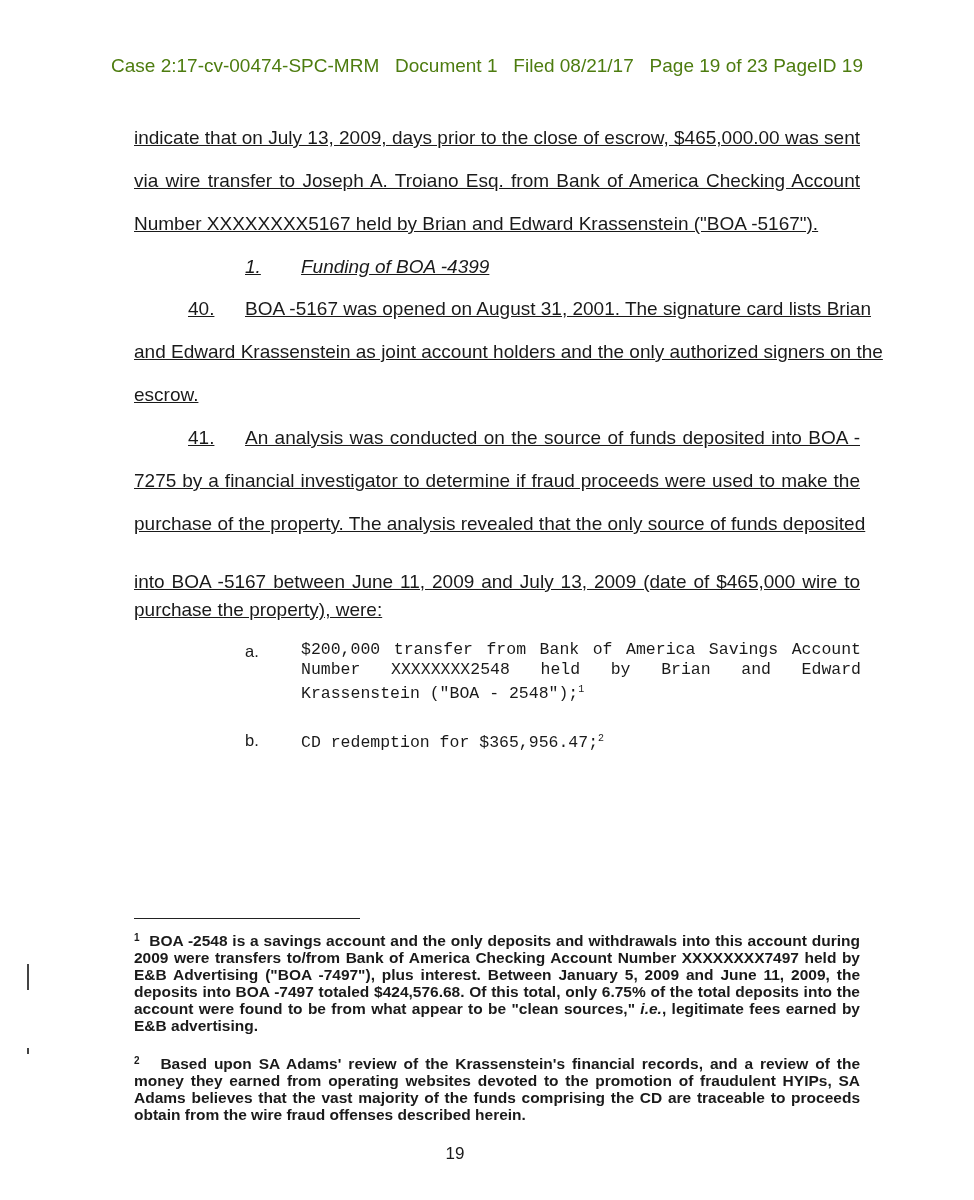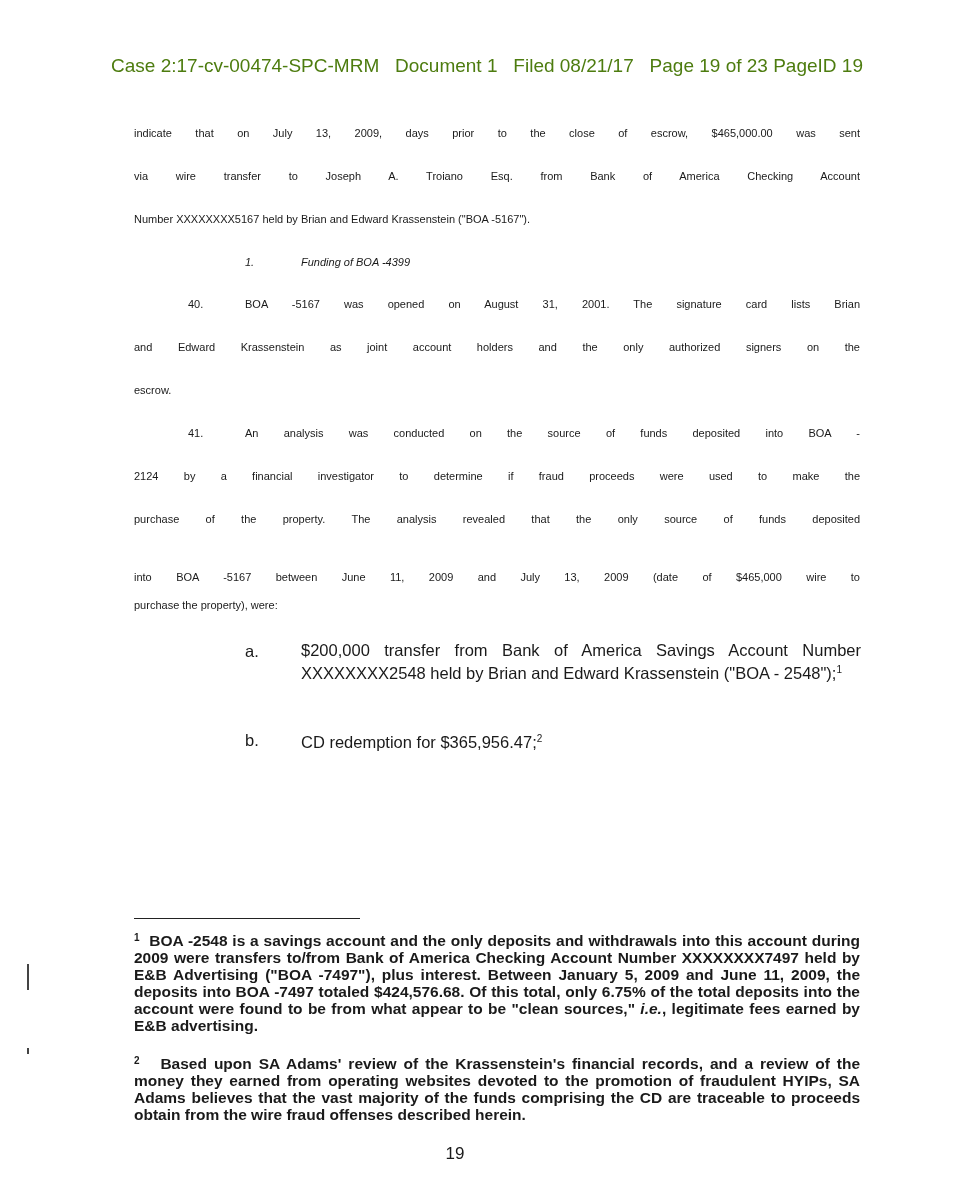--- a/index.html
+++ b/index.html
@@ -5,61 +5,62 @@
   html, body { margin: 0; padding: 0; background: #ffffff; }
   body {
     width: 974px; height: 1200px; position: relative; overflow: hidden;
     font-family: "Liberation Sans", sans-serif; color: #1a1a1a;
   }
   .header {
     position: absolute; top: 25px; left: 0; width: 974px; text-align: center;
     font-size: 19px; color: #4d7c0f; letter-spacing: 0px; white-space: pre; margin-top: 30px;
   }
   .line {
-    position: absolute; left: 134px; font-size: 11px; white-space: nowrap;
+    position: absolute; left: 134px; font-size: 19px; white-space: nowrap;
     transform-origin: left center;
+    text-decoration: underline;
   }
   .just { width: 726px; text-align: justify; text-align-last: justify; }
   .ital { font-style: italic; }
   .fn {
     position: absolute; left: 134px; width: 726px; font-size: 15.5px; line-height: 17px;
     text-align: justify;
     font-weight: bold;
   }
   .fn sup { font-size: 10px; vertical-align: 5px; }
   .sup { font-size: 10px; vertical-align: 6px; }
   .rule {
     position: absolute; left: 134px; top: 918px; width: 226px; height: 0;
     border-top: 1.5px solid #222;
   }
   .pageno { position: absolute; top: 1144px; left: 0; width: 910px; text-align: center; font-size: 17px; }
   .mark { position: absolute; background: #444; }
   .item-label { position: absolute; font-size: 16.5px; }
-  .item-text { position: absolute; left: 301px; width: 560px; font-size: 16.5px; line-height: 20px; text-align: justify; }
+  .item-text { position: absolute; left: 301px; width: 560px; font-size: 16.5px; line-height: 20px; text-align: justify; font-family: Liberation Mono, monospace; }
 </style>
 </head>
 <body>
 
 <div class="header">Case 2:17-cv-00474-SPC-MRM   Document 1   Filed 08/21/17   Page 19 of 23 PageID 19</div>
 
 <div class="line just" style="top:127px;">indicate that on July 13, 2009, days prior to the close of escrow, $465,000.00 was sent</div>
 <div class="line just" style="top:170px;">via wire transfer to Joseph A. Troiano Esq. from Bank of America Checking Account</div>
 <div class="line" style="top:213px;">Number XXXXXXXX5167 held by Brian and Edward Krassenstein ("BOA -5167").</div>
 
 <div class="line ital" style="top:256px; left:245px;">1.</div>
 <div class="line ital" style="top:256px; left:301px;">Funding of BOA -4399</div>
 
 <div class="line" style="top:298px; left:188px;">40.</div>
 <div class="line" style="top:298px; left:245px; width:615px; text-align:justify; text-align-last:justify;">BOA -5167 was opened on August 31, 2001.  The signature card lists Brian</div>
 <div class="line just" style="top:341px;">and Edward Krassenstein as joint account holders and the only authorized signers on the</div>
 <div class="line" style="top:384px;">escrow.</div>
 
 <div class="line" style="top:427px; left:188px;">41.</div>
 <div class="line" style="top:427px; left:245px; width:615px; text-align:justify; text-align-last:justify;">An analysis was conducted on the source of funds deposited into BOA -</div>
-<div class="line just" style="top:470px;">2124 by a financial investigator to determine if fraud proceeds were used to make the</div>
+<div class="line just" style="top:470px;">7275 by a financial investigator to determine if fraud proceeds were used to make the</div>
 <div class="line just" style="top:513px;">purchase of the property.  The analysis revealed that the only source of funds deposited</div>
 <div class="line just" style="top:556px;margin-top:15px;">into BOA -5167 between June 11, 2009 and July 13, 2009 (date of $465,000 wire to</div>
 <div class="line" style="top:599px;">purchase the property), were:</div>
 
 <div class="item-label" style="top:642px; left:245px;">a.</div>
 <div class="item-text" style="top:640px;"><span>$200,000 transfer from Bank of America Savings Account Number XXXXXXXX2548 held by Brian and Edward Krassenstein ("BOA - 2548");</span><span class="sup">1</span></div>
 
 <div class="item-label" style="top:731px; left:245px;">b.</div>
 <div class="item-text" style="top:729px;"><span>CD redemption for $365,956.47;</span><span class="sup">2</span></div>
 

